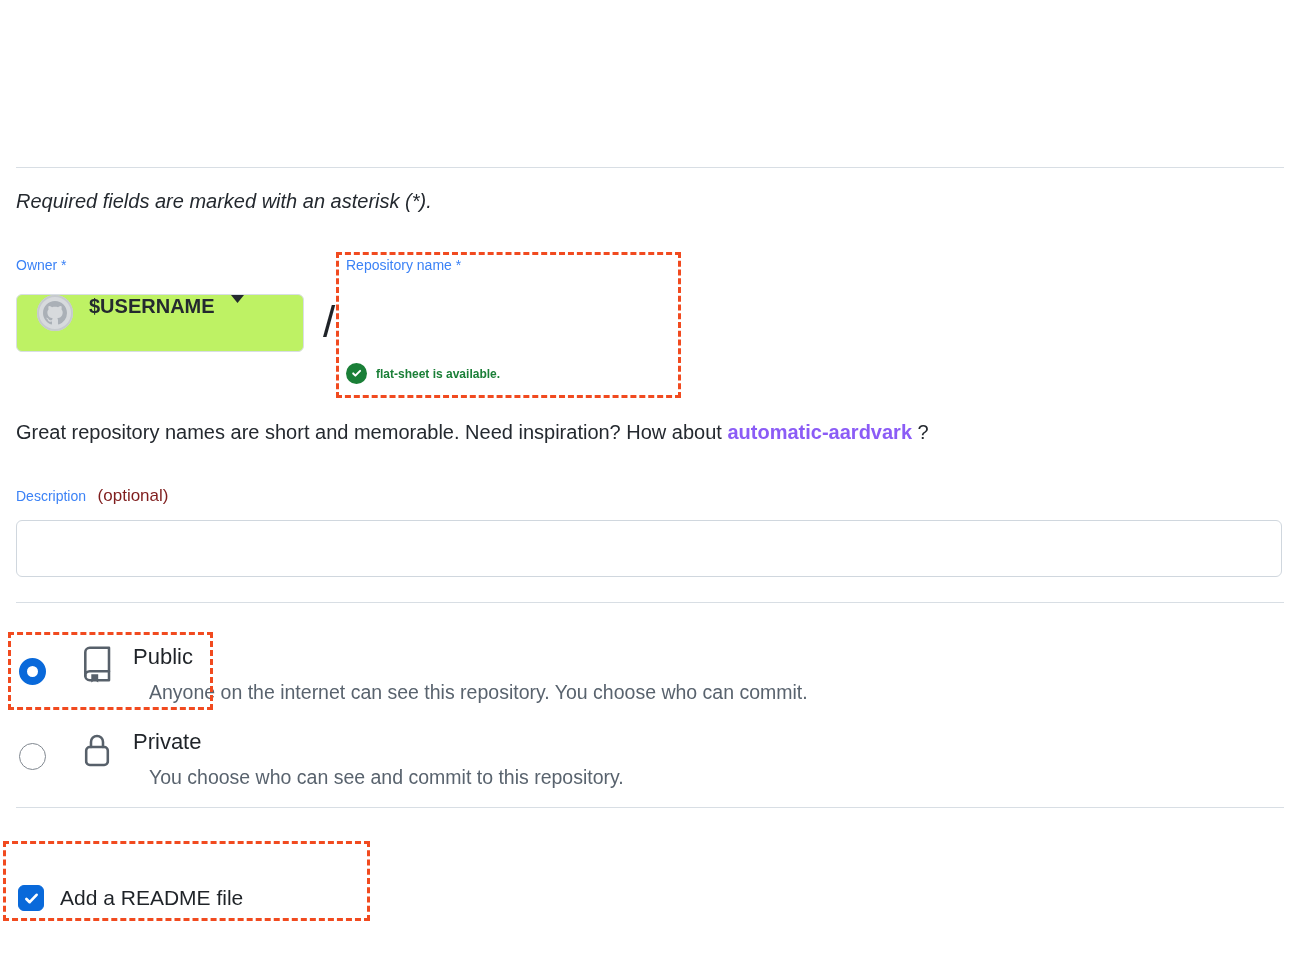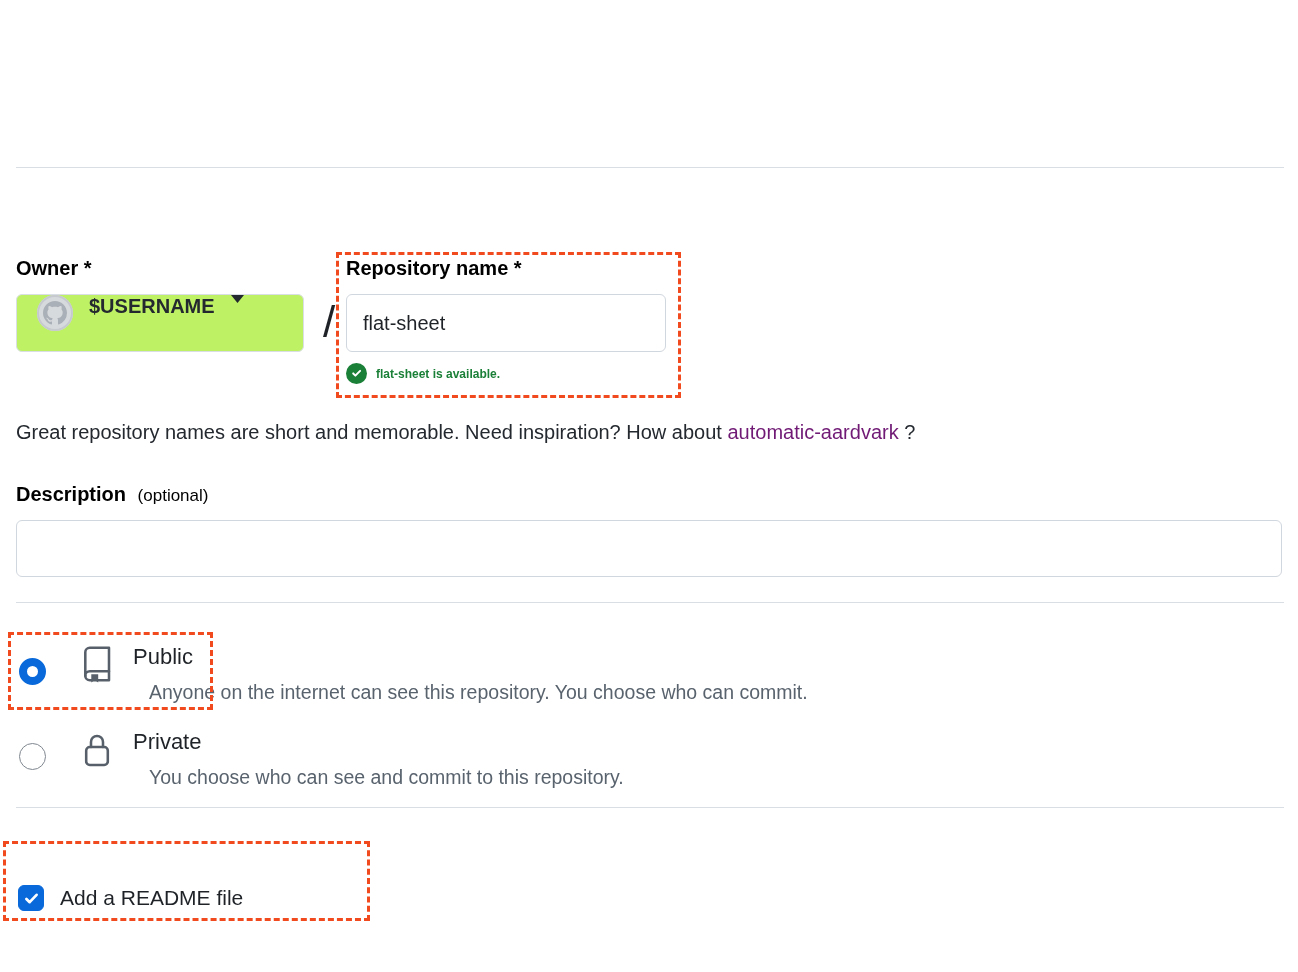--- a/index.html
+++ b/index.html
@@ -33,21 +33,21 @@
   }
   .divider-1 { top: 167px; }
   .divider-2 { top: 602px; }
   .divider-3 { top: 807px; }
 
   .required-note {
     left: 16px; top: 190px;
     font-size: 20px; font-style: italic; color: #24292f;
   }
 
-  .field-label { font-size: 20px; font-weight: 700; color: #000000; }
+  .field-label { font-size: 14px; font-weight: 400; color: #3b82f6; }
   .owner-label { left: 16px; top: 257px; }
   .repo-label  { left: 346px; top: 257px; }
 
   .owner-button {
     left: 16px; top: 294px; width: 288px; height: 58px;
     background: #bef264;
     border: 1px solid #d8dee4;
     border-radius: 6px;
     display: flex; align-items: flex-start;
     padding: 0 18px 0 20px;
@@ -79,24 +79,24 @@
     font-size: 20px; color: #1f2328;
     padding: 0 16px; background: #fff; outline: none;
   }
   .availability {
     left: 346px; top: 363px;
     display: flex; align-items: center; gap: 9px;
     font-size: 12px; font-weight: 700; color: #1a7f37;
   }
 
   .name-hint { left: 16px; top: 421px; font-size: 20px; color: #24292f; }
-  .suggestion { color: #701a75; font-weight: 400; }
+  .suggestion { color: #8b5cf6; font-weight: 700; }
 
   .desc-label-row { left: 16px; top: 483px; font-size: 20px; }
-  .optional-note { font-size: 17px; font-weight: 400; color: #000000; margin-left: 6px; }
+  .optional-note { font-size: 17px; font-weight: 400; color: #7f1d1d; margin-left: 6px; }
 
   .desc-input {
     left: 16px; top: 520px; width: 1266px; height: 57px;
     border: 1px solid #d0d7de; border-radius: 6px;
     font-family: "Liberation Sans", sans-serif;
     font-size: 20px; color: #1f2328; padding: 0 16px;
     background: #fff; outline: none;
   }
 
   .radio {
@@ -146,41 +146,41 @@
 </style>
 </head>
 <body>
 
 <div class="page">
 
 
 
   <div class="abs divider divider-1"></div>
 
+  <p class="abs required-note">Required fields are marked with an asterisk (*).</p>
 
   <label class="abs field-label owner-label">Owner *</label>
   <label class="abs field-label repo-label">Repository name *</label>
 
   <div class="abs owner-button">
     <span class="avatar">
       <svg width="24" height="24" viewBox="0 0 16 16" aria-hidden="true">
         <path fill="#aab0b7" d="M8 0C3.58 0 0 3.58 0 8c0 3.54 2.29 6.53 5.47 7.59.4.07.55-.17.55-.38 0-.19-.01-.82-.01-1.49-2.01.37-2.53-.49-2.69-.94-.09-.23-.48-.94-.82-1.13-.28-.15-.68-.52-.01-.53.63-.01 1.08.58 1.23.82.72 1.21 1.87.87 2.33.66.07-.52.28-.87.51-1.07-1.78-.2-3.64-.89-3.64-3.95 0-.87.31-1.59.82-2.15-.08-.2-.36-1.02.08-2.12 0 0 .67-.21 2.2.82.64-.18 1.32-.27 2-.27s1.36.09 2 .27c1.53-1.04 2.2-.82 2.2-.82.44 1.1.16 1.92.08 2.12.51.56.82 1.27.82 2.15 0 3.07-1.87 3.75-3.65 3.95.29.25.54.73.54 1.48 0 1.07-.01 1.93-.01 2.2 0 .21.15.46.55.38A8.01 8.01 0 0 0 16 8c0-4.42-3.58-8-8-8Z"></path>
       </svg>
     </span>
     <span class="owner-name">$USERNAME</span>
     <span class="caret">
       <svg width="13" height="8" viewBox="0 0 10 6">
           <path d="M0 0h10L5 6Z" fill="#24292f"></path>
         </svg>
     </span>
   </div>
 
   <div class="abs slash">/</div>
 
-  <input class="abs repo-input" type="text" value="flat-sheet" style="">
 
   <div class="abs availability">
     <span class="vis-icon">
       <svg width="21" height="21" viewBox="0 0 16 16">
         <circle cx="8" cy="8" r="8" fill="#1a7f37"></circle>
         <path d="M11.28 5.47a.75.75 0 0 1 0 1.06l-3.6 3.6a.75.75 0 0 1-1.06 0L4.97 8.48a.75.75 0 1 1 1.06-1.06l1.12 1.12 3.07-3.07a.75.75 0 0 1 1.06 0Z" fill="#fff"></path>
       </svg>
     </span>
     <span>flat-sheet is available.</span>
   </div>

